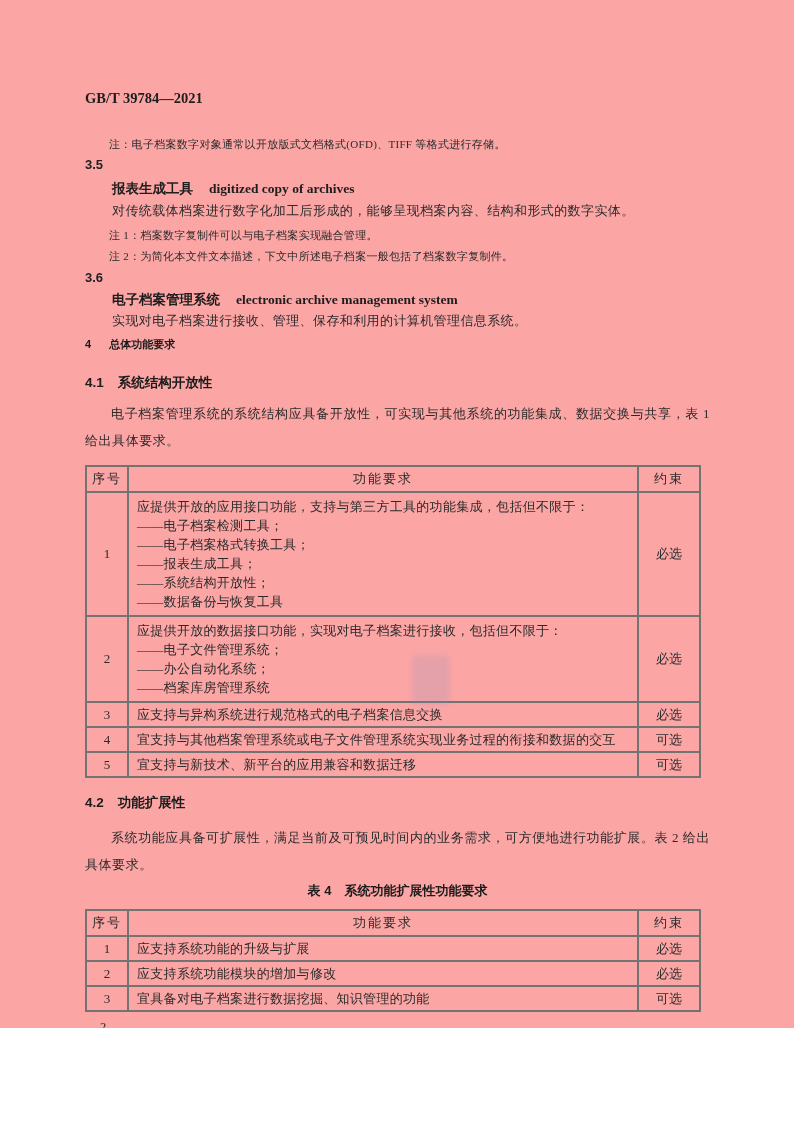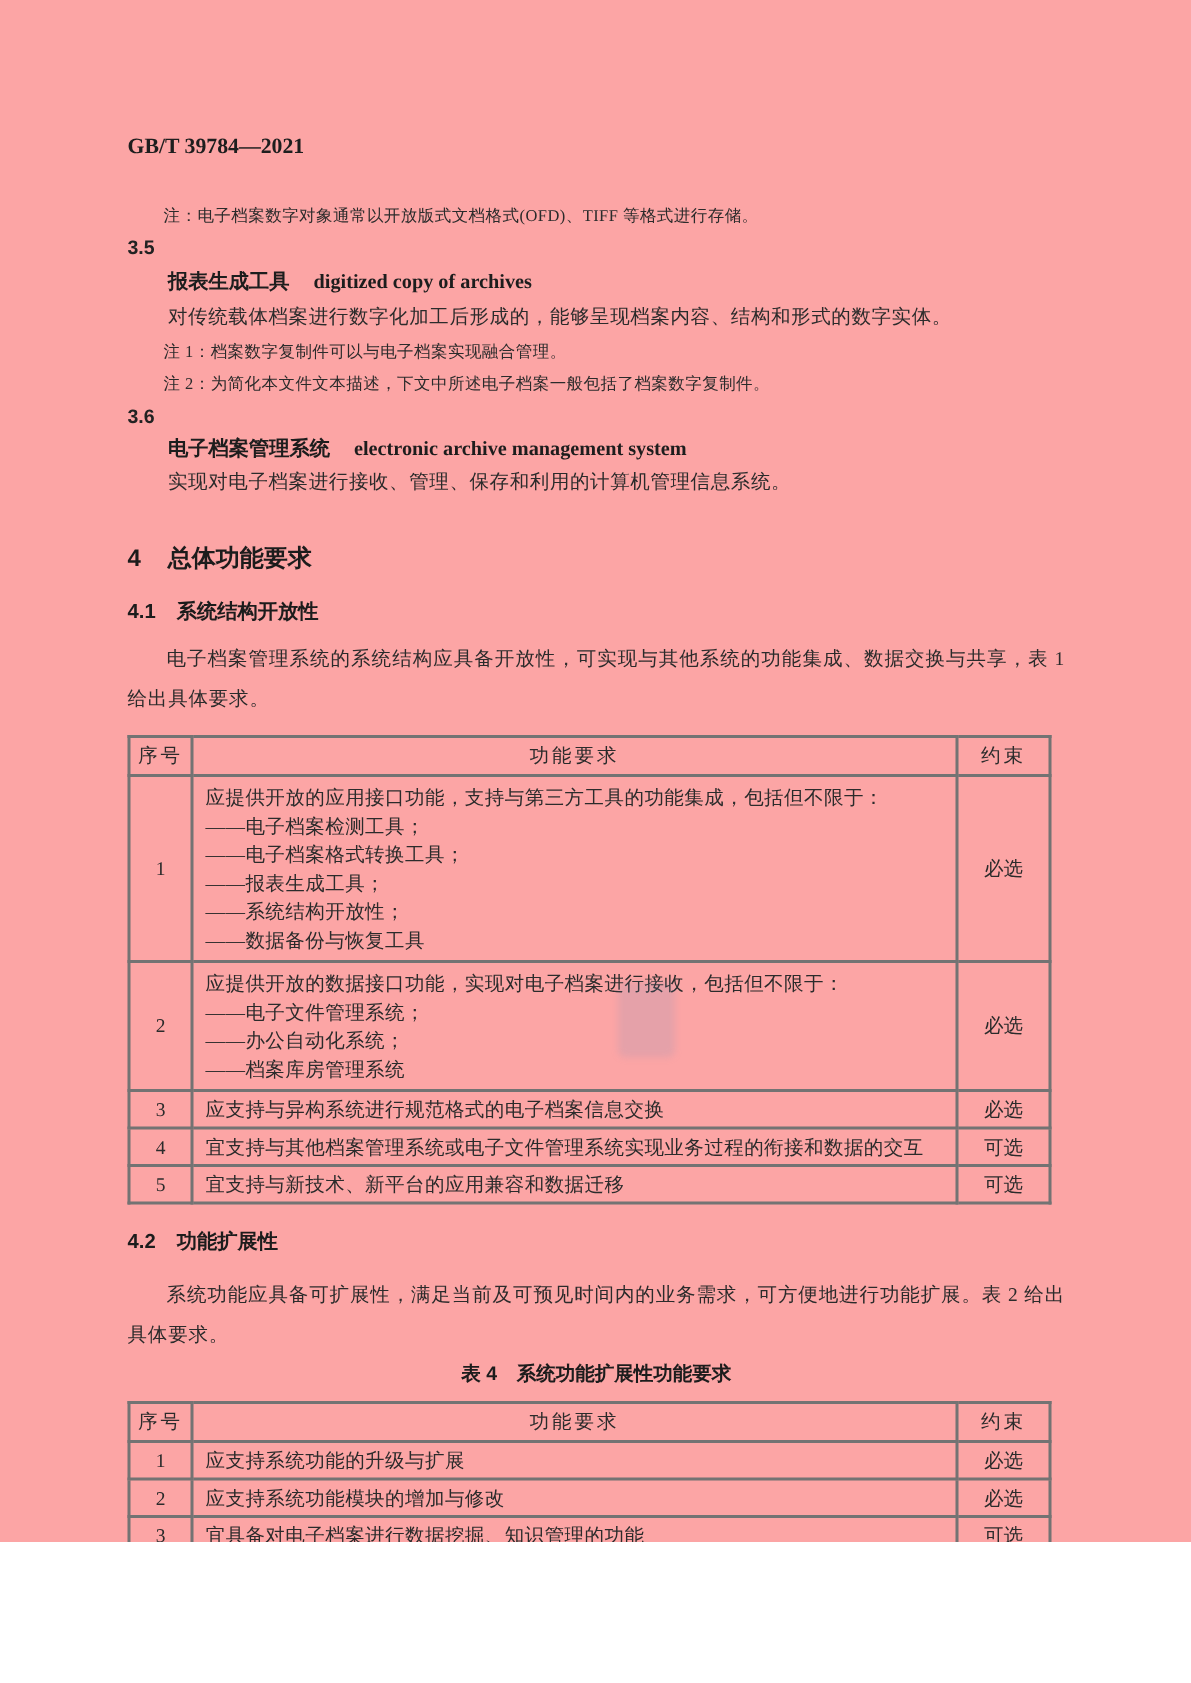--- a/index.html
+++ b/index.html
@@ -32,23 +32,23 @@
   }
   .term-en{
     font-family:"Liberation Serif","DejaVu Serif",serif;
     font-weight:bold;font-size:13.5px;color:#1d1d1d;margin-left:16px;
   }
   .definition{margin-top:5px;padding-left:27px;font-size:13px;height:18px;letter-spacing:.4px;}
   .definition.d36{margin-top:4px;}
   .note1{margin-top:8px;}
   .note2{margin-top:6px;}
   .sec-heading{
-    margin-top:32px;height:18px;
-    font-family:"Liberation Sans","DejaVu Sans",sans-serif;
-    font-weight:bold;font-size:16px;color:#1c1c1c;
+    margin-top:7px;height:18px;
+    font-family:"Liberation Sans","DejaVu Sans",sans-serif;
+    font-weight:bold;font-size:11px;color:#1c1c1c;
   }
   .sub-heading{
     margin-top:19px;height:18px;
     font-family:"Liberation Sans","DejaVu Sans",sans-serif;
     font-weight:bold;font-size:13.5px;color:#1c1c1c;
   }
   .sub-heading.h42{margin-top:16px;}
   .sec-num{display:inline-block;margin-right:18px;}
   .sub-num{display:inline-block;margin-right:14px;}
   .body-para{

